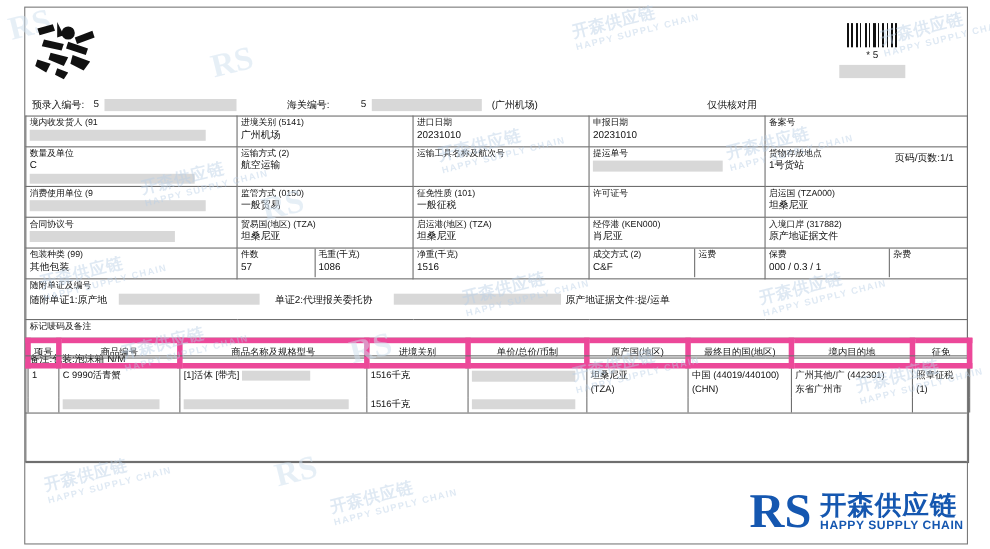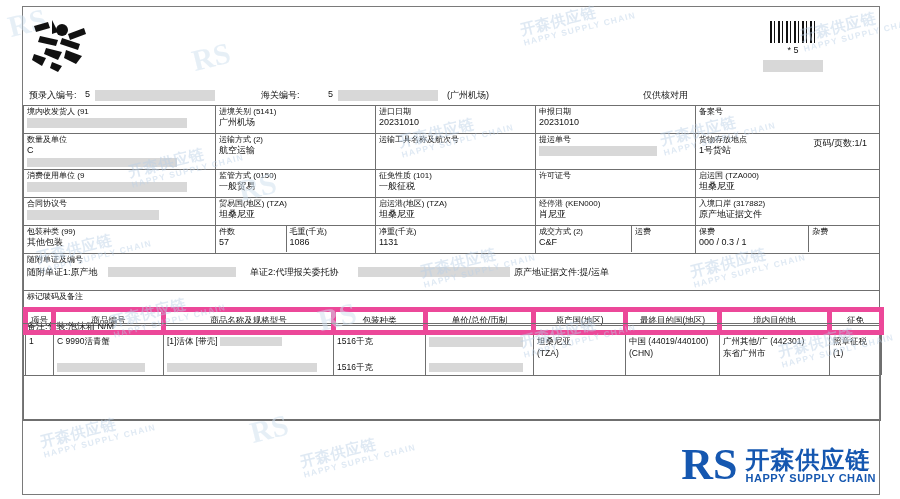--- a/index.html
+++ b/index.html
@@ -314,21 +314,21 @@
               <td style="border:0;padding:1px 3px">
                 <span class="lab">毛重(千克)</span>
                 <span class="val">1086</span>
               </td>
             </tr>
           </tbody>
             </table>
         </td>
         <td>
           <span class="lab">净重(千克)</span>
-          <span class="val">1131</span>
+          <span class="val">1516</span>
         </td>
         <td style="padding:0">
           <table style="width:100%;border-collapse:collapse;table-layout:fixed">
             <tbody>
                 <tr>
               <td style="border:0;border-right:1px solid #6f6f6f;width:56%;padding:1px 3px">
                 <span class="lab">成交方式 (2)</span>
                 <span class="val">C&amp;F</span>
               </td>
               <td style="border:0;padding:1px 3px">
@@ -389,21 +389,21 @@
         <col style="width:92px">
         <col style="width:94px">
         <col style="width:110px">
         <col style="width:52px">
     </colgroup>
     <thead>
       <tr>
         <th>项号</th>
         <th>商品编号</th>
         <th>商品名称及规格型号</th>
-        <th>包装种类</th>
+        <th>进境关别</th>
         <th>单价/总价/币制</th>
         <th>原产国(地区)</th>
         <th>最终目的国(地区)</th>
         <th>境内目的地</th>
         <th>征免</th>
       </tr>
     </thead>
     <tbody>
       <tr>
         <td>1</td>

